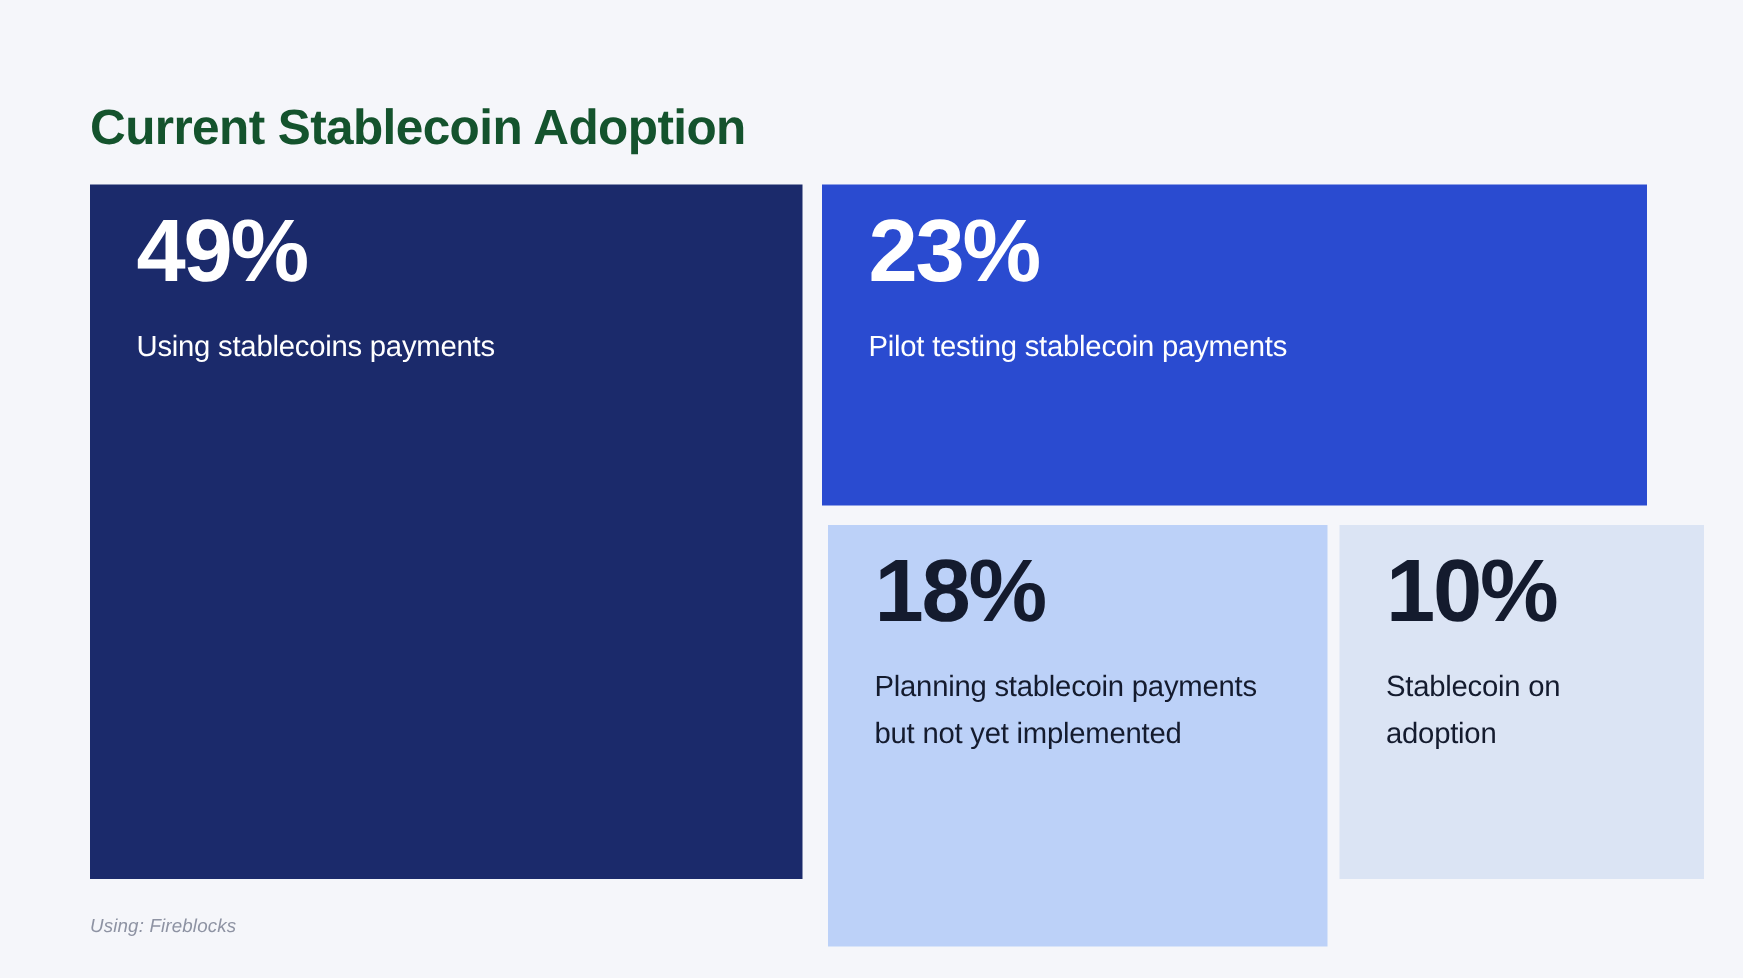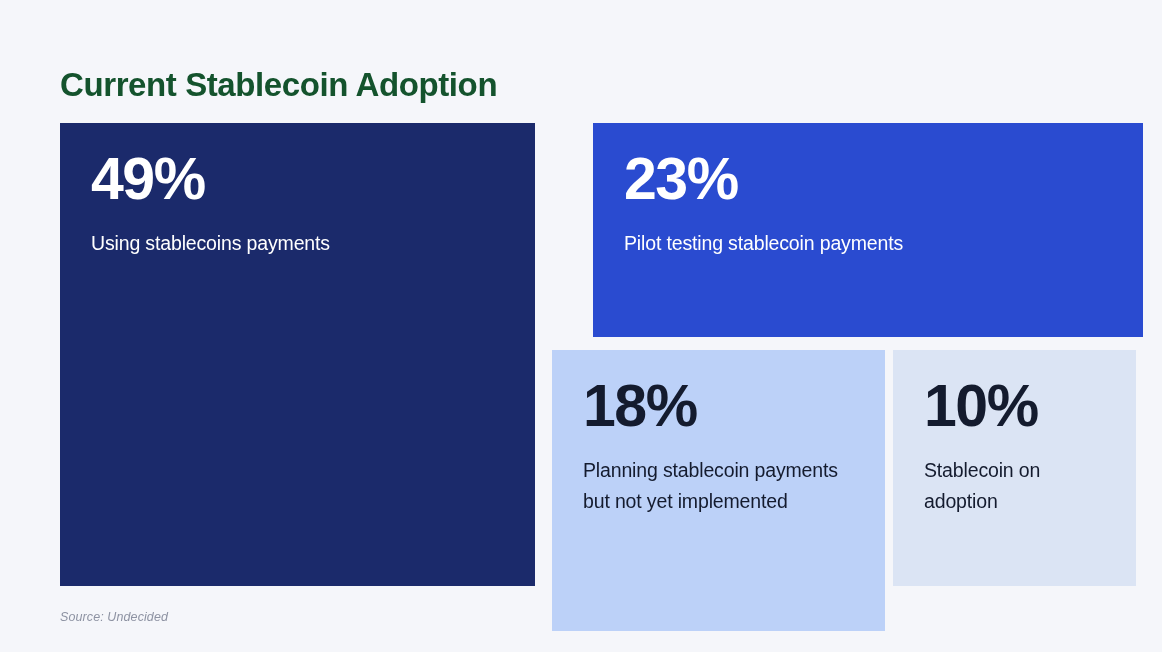--- a/index.html
+++ b/index.html
@@ -37,21 +37,21 @@
     position: absolute;
     left: 60px;
     top: 123px;
     width: 1038px;
     height: 463px;
   }
 
   .stat-card {
     position: absolute;
     box-sizing: border-box;
-    padding: 27px 30px 20px 31px;
+    padding: 15px 30px 20px 31px;
     overflow: hidden;
   }
 
   
   .card-using {
     left: 0px;
     top: 0px;
     width: 475px;
     height: 463px;
   }
@@ -69,21 +69,21 @@
   }
   .card-undecided {
     left: 833px;
     top: 227px;
     width: 243px;
     height: 236px;
   }
 
   
   .theme-navy  { background: #1B2A6B; }
-  .theme-royal { background: #2A4BD0; margin-left: 45px; }
+  .theme-royal { background: #2A4BD0; }
   .theme-lightblue { background: #BCD1F8; }
   .theme-paleblue  { background: #DBE4F4; }
 
   .theme-navy .stat-value,
   .theme-navy .stat-label,
   .theme-royal .stat-value,
   .theme-royal .stat-label {
     color: #FFFFFF;
   }
   .theme-lightblue .stat-value,
@@ -149,15 +149,15 @@
       <div class="stat-label">Planning stablecoin payments but not yet implemented</div>
     </div>
 
     <div class="stat-card card-undecided theme-paleblue">
       <div class="stat-value">10%</div>
       <div class="stat-label">Stablecoin on adoption</div>
     </div>
 
   </div>
 
-  <div class="source-note">Source: Undecided</div>
+  <div class="source-note">Using: Fireblocks</div>
 
 </div>
 
 </body></html>

